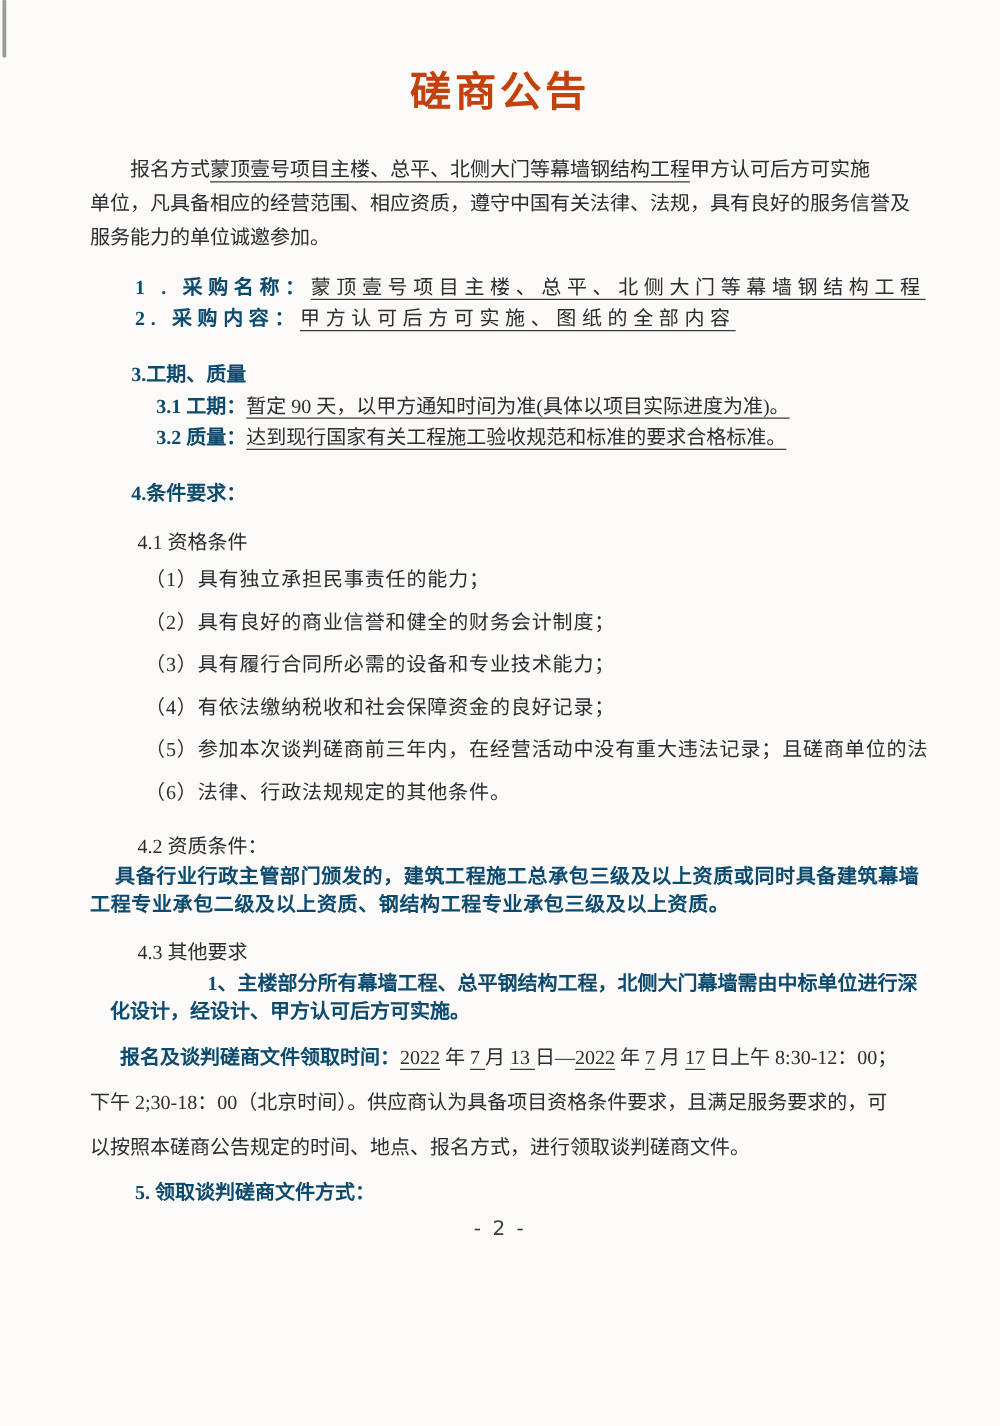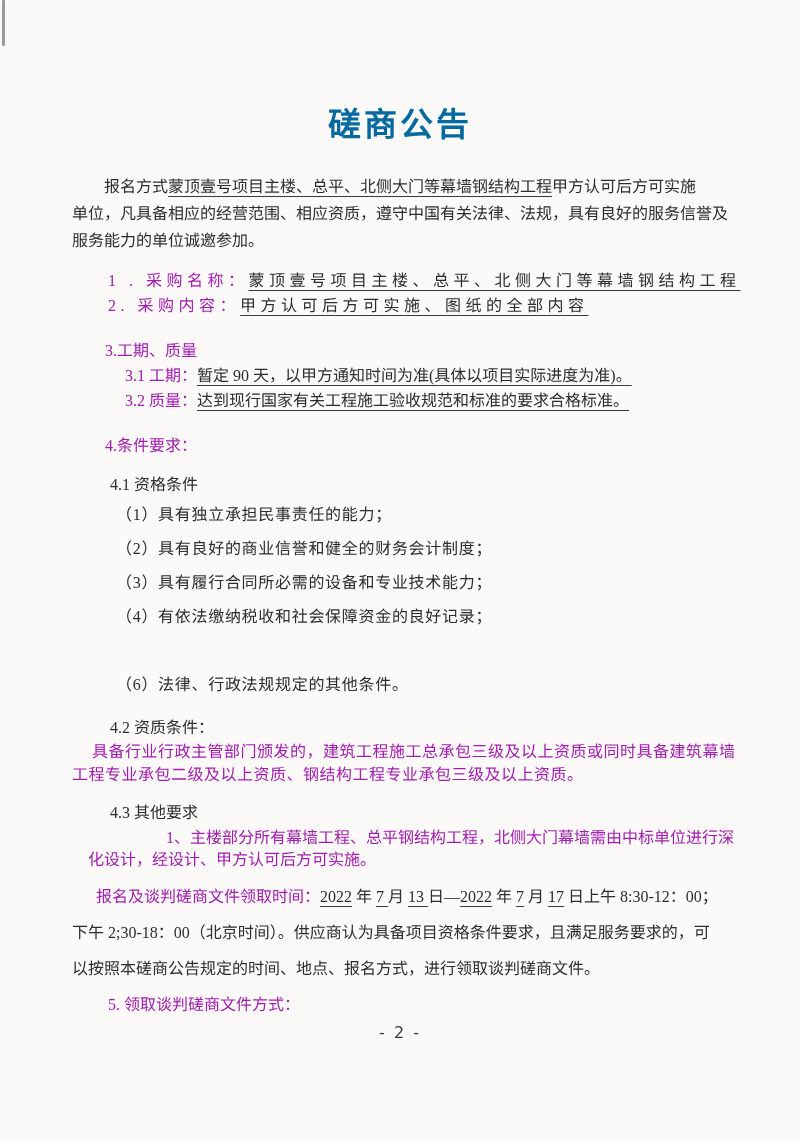--- a/index.html
+++ b/index.html
@@ -22,34 +22,34 @@
     left: 2px;
     top: 0;
     width: 3px;
     height: 46px;
     background: #4a4a4a;
     opacity: 0.55;
     border-radius: 1px;
   }
   .doc-title {
     margin: 0;
-    padding-top: 104px;
+    padding-top: 54px;
     font-size: 33px;
     line-height: 43px;
     font-weight: 700;
     text-align: center;
     letter-spacing: 3px;
-    color: #0369a1;
+    color: #c2410c;
   }
   .content {
     padding: 0 40px 0 72px;
     font-size: 16px;
   }
   .blk { margin: 0; }
-  .b { font-weight: 400; color: #a21caf; }
+  .b { font-weight: 700; color: #0c4a6e; }
   .u {
     text-decoration: underline;
     text-underline-offset: 4px;
     text-decoration-thickness: 1px;
     text-decoration-color: #3a3a3a;
   }
   .k-intro      { margin-top: 26px; line-height: 27px; text-indent: 2em; }
   .k-item       { margin-top: 14px; line-height: 25px; padding-left: 36px; letter-spacing: 4.5px; }
   .k-item + .k-item { margin-top: 0; }
   .k-section    { margin-top: 20px;  line-height: 25px; padding-left: 33px; }
@@ -82,21 +82,21 @@
       <p class="blk k-item"><span class="b">2.  采购内容：</span><span class="u">甲方认可后方可实施、图纸的全部内容</span></p>
       <p class="blk k-section"><span class="b">3.工期、质量</span></p>
       <p class="blk k-subsection"><span class="b">3.1 工期：</span><span class="u">暂定 90 天，以甲方通知时间为准(具体以项目实际进度为准)。</span></p>
       <p class="blk k-subsection"><span class="b">3.2 质量：</span><span class="u">达到现行国家有关工程施工验收规范和标准的要求合格标准。</span></p>
       <p class="blk k-section"><span class="b">4.条件要求：</span></p>
       <p class="blk k-subheading"><span>4.1 资格条件</span></p>
       <p class="blk k-clause"><span>（1）具有独立承担民事责任的能力；</span></p>
       <p class="blk k-clause"><span>（2）具有良好的商业信誉和健全的财务会计制度；</span></p>
       <p class="blk k-clause"><span>（3）具有履行合同所必需的设备和专业技术能力；</span></p>
       <p class="blk k-clause"><span>（4）有依法缴纳税收和社会保障资金的良好记录；</span></p>
-      <p class="blk k-clause"><br></p>
+      <p class="blk k-clause"><span>（5）参加本次谈判磋商前三年内，在经营活动中没有重大违法记录；且磋商单位的法</span><br></p>
       <p class="blk k-clause"><span>（6）法律、行政法规规定的其他条件。</span></p>
       <p class="blk k-subheading"><span>4.2 资质条件：</span></p>
       <p class="blk k-bold-para"><span class="b">具备行业行政主管部门颁发的，建筑工程施工总承包三级及以上资质或同时具备建筑幕墙</span><br><span class="b">工程专业承包二级及以上资质、钢结构工程专业承包三级及以上资质。</span></p>
       <p class="blk k-subheading"><span>4.3 其他要求</span></p>
       <p class="blk k-other-item"><span class="b">1、主楼部分所有幕墙工程、总平钢结构工程，北侧大门幕墙需由中标单位进行深</span><br><span class="b">化设计，经设计、甲方认可后方可实施。</span></p>
       <p class="blk k-signup"><span class="b">报名及谈判磋商文件领取时间：</span><span class="u">2022</span><span> 年 </span><span class="u"> 7 </span><span> 月 </span><span class="u"> 13 </span><span> 日—</span><span class="u">2022</span><span> 年 </span><span class="u">7</span><span> 月 </span><span class="u">17</span><span> 日上午 8:30-12：00；</span><br><span>下午 2;30-18：00（北京时间）。供应商认为具备项目资格条件要求，且满足服务要求的，可</span><br><span>以按照本磋商公告规定的时间、地点、报名方式，进行领取谈判磋商文件。</span></p>
       <p class="blk k-section5"><span class="b">5.  领取谈判磋商文件方式：</span></p>
     </div>
   <div class="page-number">- 2 -</div>
 </div>

